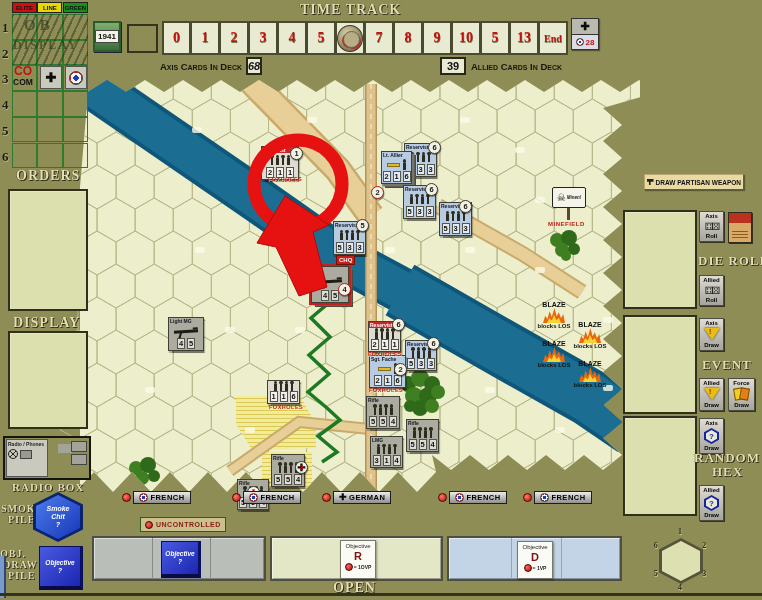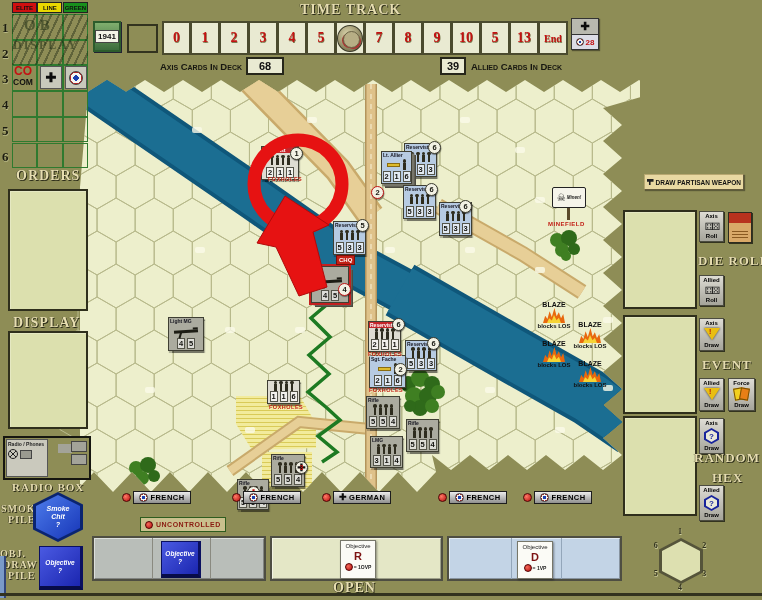--- a/index.html
+++ b/index.html
@@ -859,21 +859,21 @@
     <div style="height:16px;background:#b9b9af;display:flex;align-items:center;justify-content:center;border-bottom:1px solid #333;">
       <span class="gcross" style="font-size:11px;">✚</span>
     </div>
     <div style="height:14px;background:#dcdce6;display:flex;align-items:center;justify-content:center;gap:2px;">
       <span class="roundel" style="width:8px;height:8px;"></span>
       <span style="color:#c41212;font-weight:bold;font-size:8px;">28</span>
     </div>
   </div>
 
   <div class="darkcaps abs" style="left:140px;top:61px;width:102px;font-size:9.5px;text-align:right;z-index:3;">Axis Cards In Deck</div>
-  <div class="valbox abs" style="left:246px;top:57px;width:38px;height:18px;z-index:3;">68</div>
+  <div class="valbox abs" style="left:246px;top:57px;width:16px;height:18px;z-index:3;font-style:italic;">68</div>
   <div class="valbox abs" style="left:440px;top:57px;width:26px;height:18px;z-index:3;">39</div>
   <div class="darkcaps abs" style="left:471px;top:61px;font-size:9.5px;z-index:3;">Allied Cards In Deck</div>
 
   <div class="stencil abs" style="left:16px;top:168px;font-size:14px;z-index:3;">ORDERS</div>
   <div class="box abs" style="left:8px;top:189px;width:80px;height:122px;z-index:3;"></div>
   <div class="stencil abs" style="left:13px;top:315px;font-size:14px;z-index:3;">DISPLAY</div>
   <div class="box abs" style="left:8px;top:331px;width:80px;height:98px;z-index:3;"></div>
 
   <div class="abs" style="left:3px;top:436px;width:88px;height:44px;border:2px solid #161610;z-index:3;background:#8e8d56;display:flex;">
     <div style="width:42px;margin:1px;background:#cac9bd;border:1px solid #555;overflow:hidden;padding:1px;">
@@ -962,21 +962,21 @@
 
   <div class="box abs" style="left:623px;top:416px;width:74px;height:100px;z-index:3;"></div>
   <div class="btn-tile" style="left:699px;top:418px;z-index:3;">
     <span class="bl">Axis</span>
     <span class="hexq">
         <i>?</i>
       </span>
     <span class="bl">Draw</span>
   </div>
   <div class="stencil abs" style="left:694px;top:450px;font-size:13px;z-index:3;">RANDOM</div>
-  <div class="stencil abs" style="left:712px;top:464px;font-size:13px;z-index:3;margin-top:6px;">HEX</div>
+  <div class="stencil abs" style="left:712px;top:464px;font-size:13px;z-index:3;">HEX</div>
   <div class="btn-tile" style="left:699px;top:485px;z-index:3;">
     <span class="bl">Allied</span>
     <span class="hexq">
         <i>?</i>
       </span>
     <span class="bl">Draw</span>
   </div>
 
   <div id="compass" class="abs" style="left:641px;top:524px;width:78px;height:74px;z-index:3;">
     <div class="abs" style="left:18px;top:14px;width:44px;height:46px;clip-path:polygon(50% 0,100% 25%,100% 75%,50% 100%,0 75%,0 25%);

